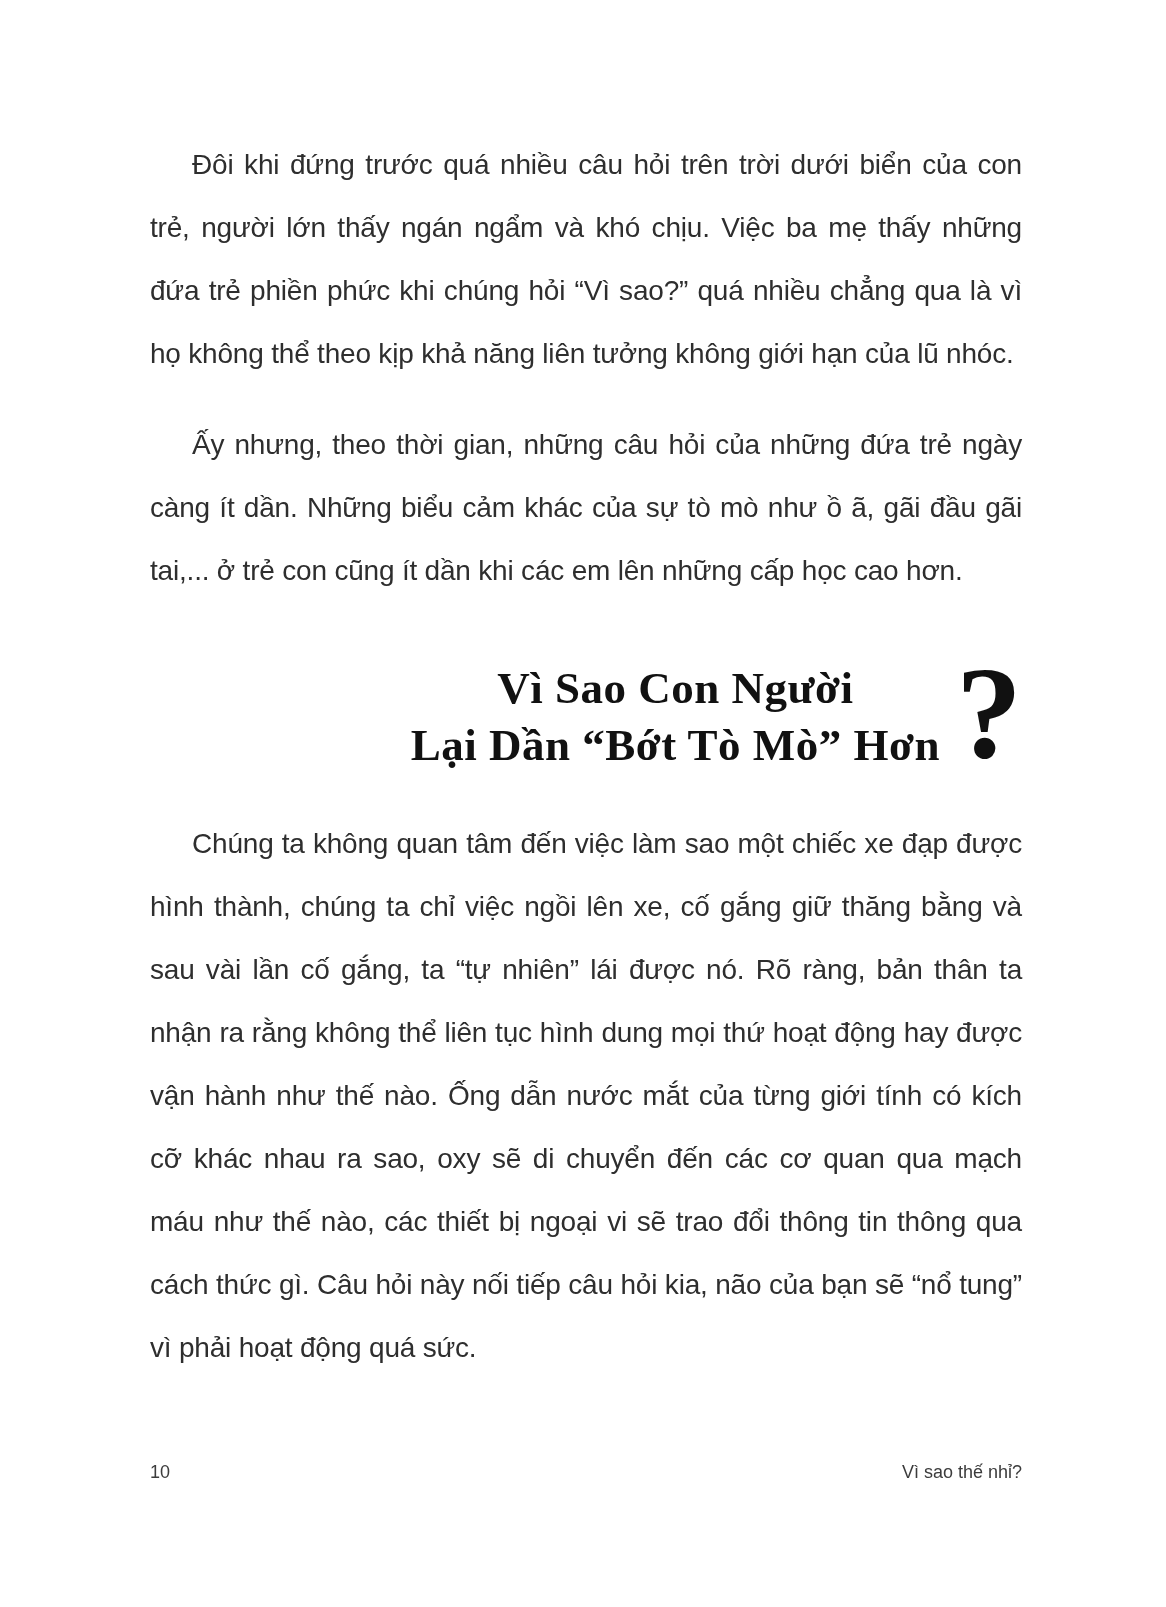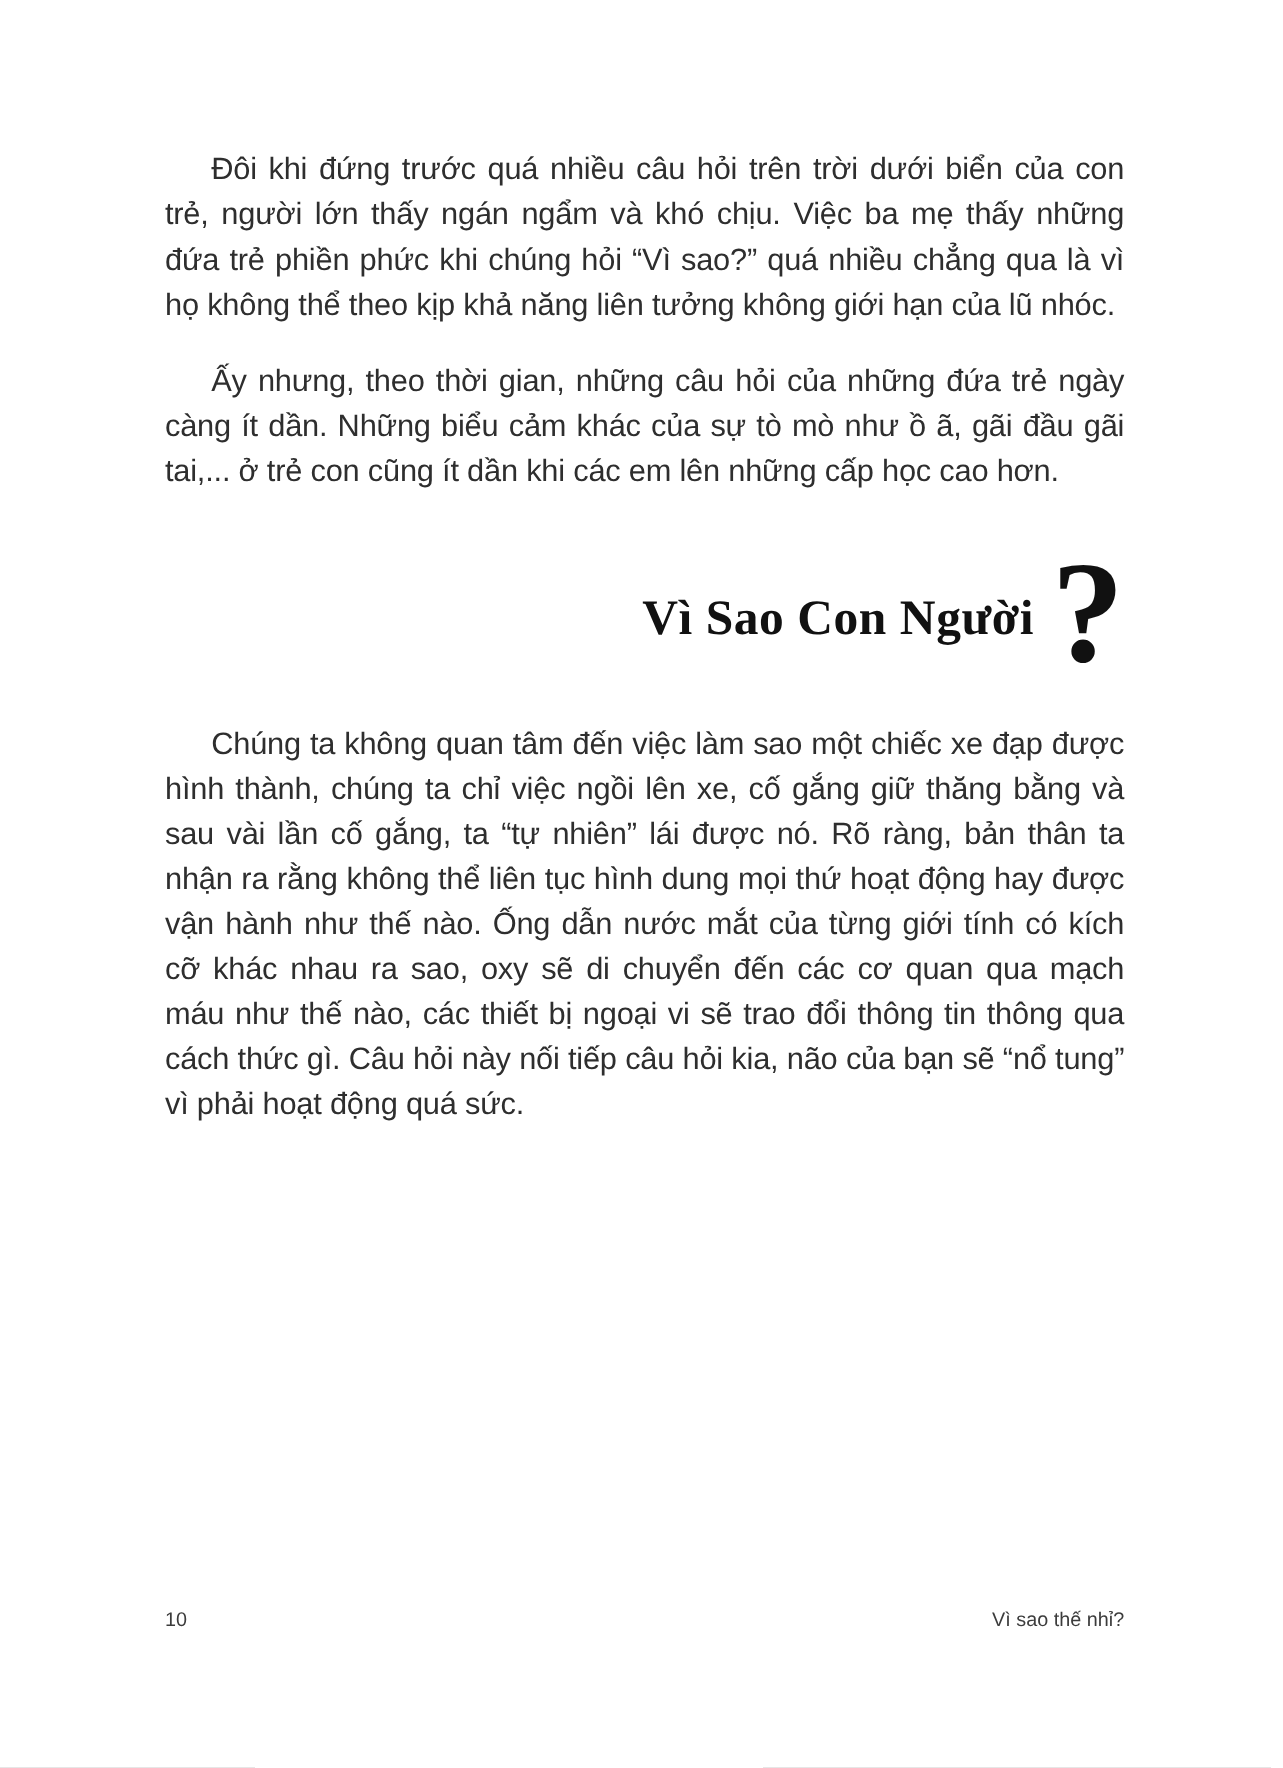--- a/index.html
+++ b/index.html
@@ -19,21 +19,21 @@
     left: 150px;
     width: 872px;
     top: 0;
     padding-top: 133px;
   }
 
   .body-para {
     margin: 0 0 28px 0;
     font-family: "Liberation Sans", "DejaVu Sans", sans-serif;
     font-size: 28px;
-    line-height: 41px;
+    line-height: 63px;
     letter-spacing: -0.2px;
     color: var(--body-text, #2e2e2e);
     text-align: justify;
     text-indent: 42px;
   }
 
   .section-heading {
     display: flex;
     justify-content: flex-end;
     align-items: center;
@@ -81,20 +81,21 @@
   <div class="content">
 
     <div id="paras-before">
         <p class="body-para">Đôi khi đứng trước quá nhiều câu hỏi trên trời dưới biển của con trẻ, người lớn thấy ngán ngẩm và khó chịu. Việc ba mẹ thấy những đứa trẻ phiền phức khi chúng hỏi “Vì sao?” quá nhiều chẳng qua là vì họ không thể theo kịp khả năng liên tưởng không giới hạn của lũ nhóc.</p>
         <p class="body-para">Ấy nhưng, theo thời gian, những câu hỏi của những đứa trẻ ngày càng ít dần. Những biểu cảm khác của sự tò mò như ồ ã, gãi đầu gãi tai,... ở trẻ con cũng ít dần khi các em lên những cấp học cao hơn.</p>
       </div>
 
     <div class="section-heading">
       <div class="heading-text">
         <div>Vì Sao Con Người</div>
+        <div>Lại Dần “Bớt Tò Mò” Hơn</div>
       </div>
       <div class="question-mark">?</div>
     </div>
 
     <div id="paras-after">
         <p class="body-para">Chúng ta không quan tâm đến việc làm sao một chiếc xe đạp được hình thành, chúng ta chỉ việc ngồi lên xe, cố gắng giữ thăng bằng và sau vài lần cố gắng, ta “tự nhiên” lái được nó. Rõ ràng, bản thân ta nhận ra rằng không thể liên tục hình dung mọi thứ hoạt động hay được vận hành như thế nào. Ống dẫn nước mắt của từng giới tính có kích cỡ khác nhau ra sao, oxy sẽ di chuyển đến các cơ quan qua mạch máu như thế nào, các thiết bị ngoại vi sẽ trao đổi thông tin thông qua cách thức gì. Câu hỏi này nối tiếp câu hỏi kia, não của bạn sẽ “nổ tung” vì phải hoạt động quá sức.</p>
       </div>
 
   </div>
 

